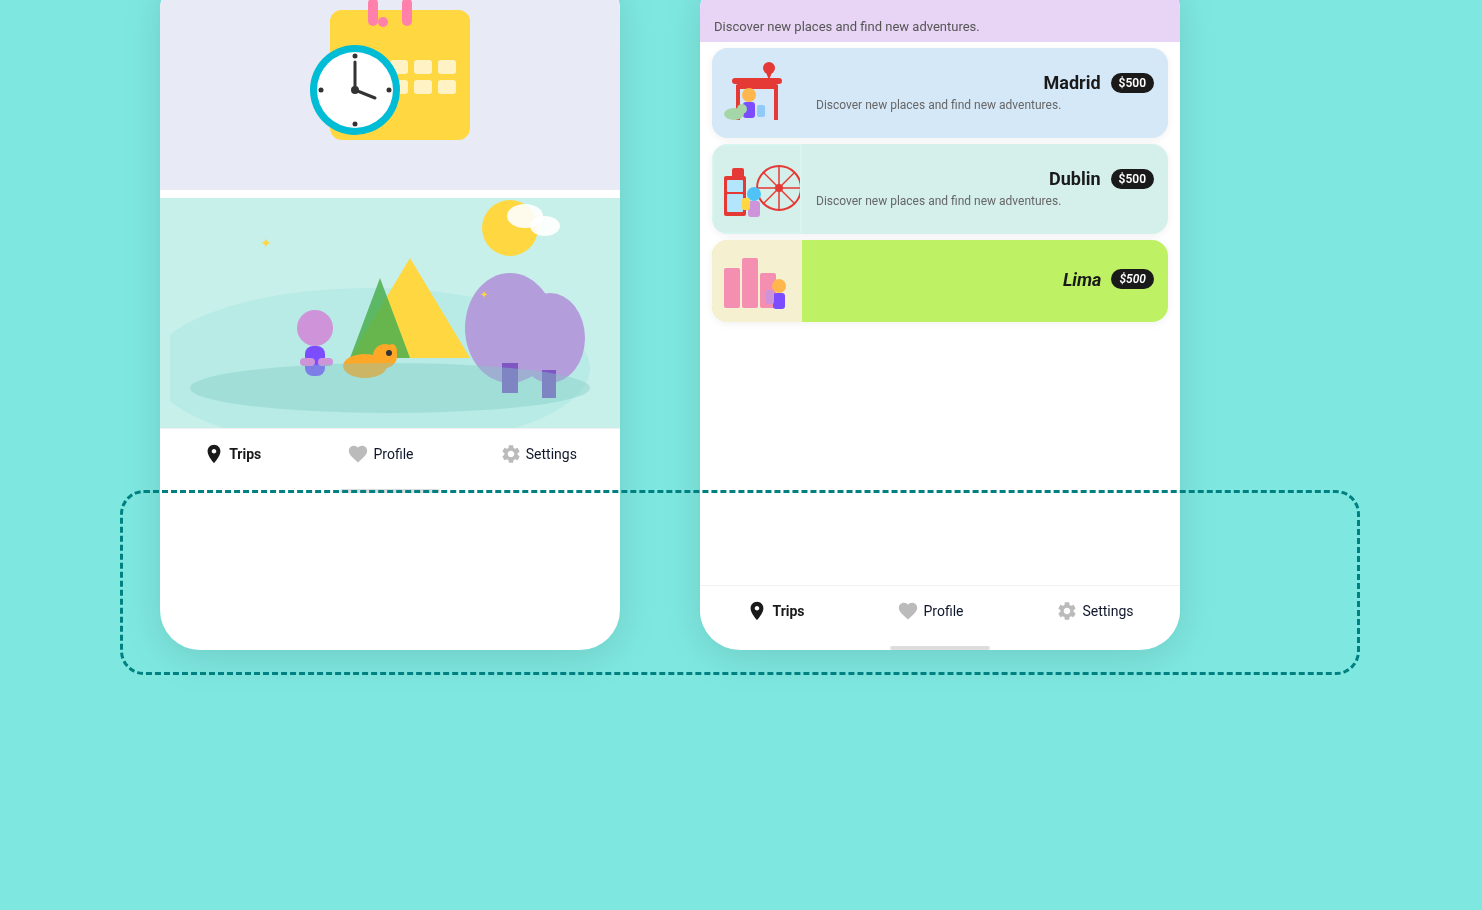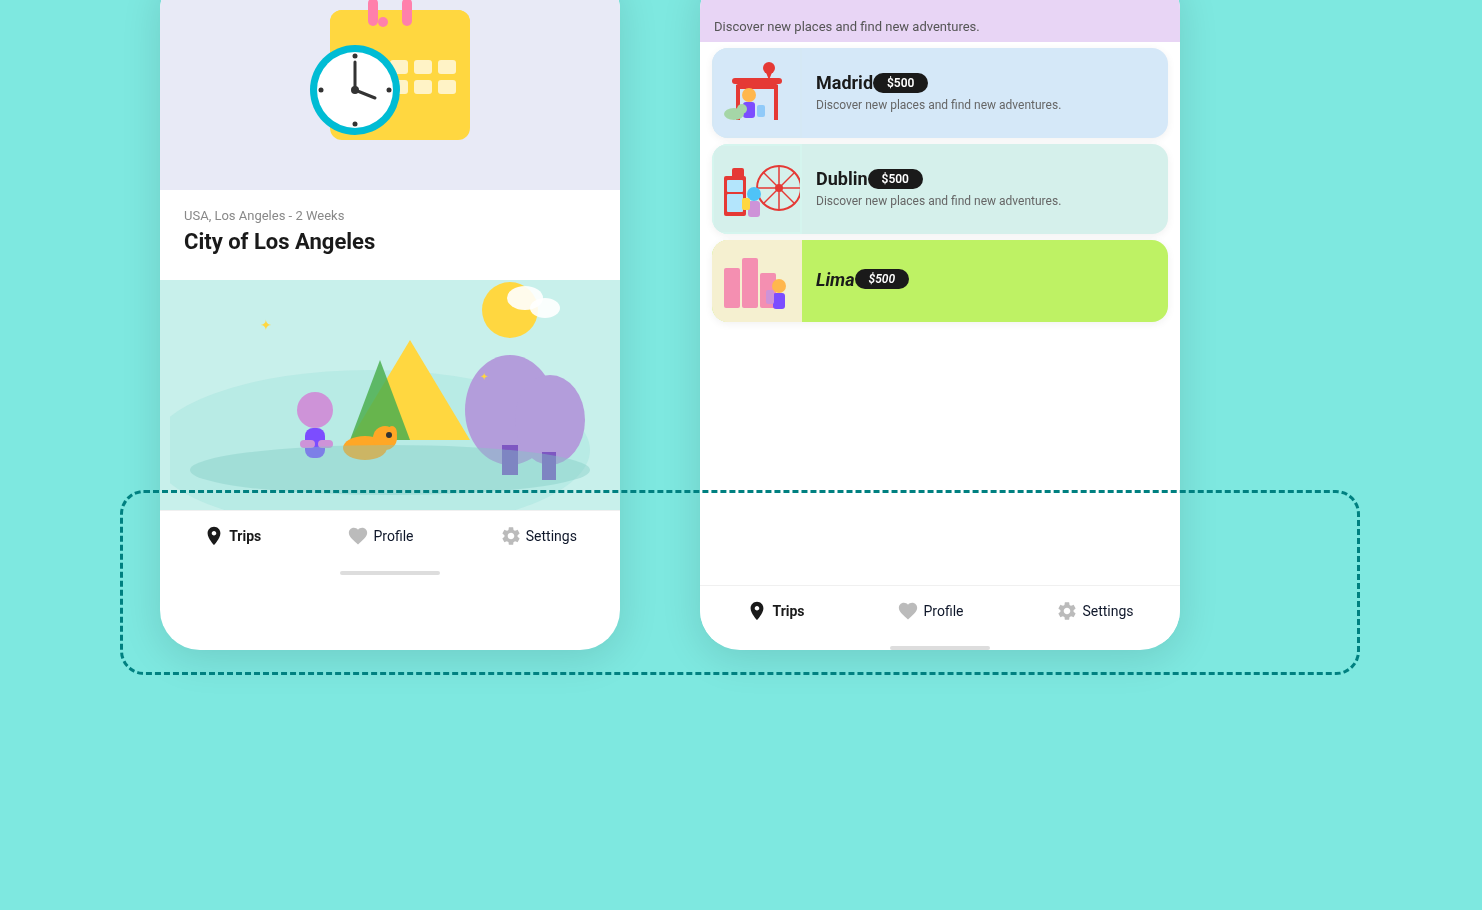--- a/index.html
+++ b/index.html
@@ -152,35 +152,37 @@
     .dest-image.yellow-bg { background: #f5f0d5; }
 
     .dest-info {
       flex: 1;
       padding: 12px 14px;
     }
 
     .dest-header {
       display: flex;
       align-items: center;
+      gap: 10px;
       margin-bottom: 4px;
+      justify-content: flex-end;
     }
 
     .dest-name {
       font-size: 18px;
       font-weight: 700;
       color: #1a1a1a;
     }
 
     .price-badge {
       background: #1a1a1a;
       color: white;
       font-size: 12px;
       font-weight: 600;
-      padding: 3px 14px;
+      padding: 3px 8px;
       border-radius: 20px;
     }
 
     .dest-desc {
       font-size: 12px;
       color: #666;
       line-height: 1.4;
     }
 
     .scroll-area {
@@ -229,24 +231,20 @@
 
           <circle cx="75" cy="76" r="2.5" fill="#333"></circle>
           <circle cx="75" cy="144" r="2.5" fill="#333"></circle>
           <circle cx="41" cy="110" r="2.5" fill="#333"></circle>
           <circle cx="109" cy="110" r="2.5" fill="#333"></circle>
 
           <circle cx="103" cy="42" r="5" fill="#FF80AB"></circle>
         </svg>
       </div>
 
-      <div class="card-text-section">
-        <div class="card-subtitle">USA, Los Angeles - 2 Weeks</div>
-        <div class="card-title">City of Los Angeles</div>
-      </div>
 
       <div class="card-camping">
         <svg width="440" height="230" viewBox="0 0 440 230">
 
           <ellipse cx="200" cy="170" rx="220" ry="80" fill="#a8e6e0" opacity="0.5"></ellipse>
 
           <ellipse cx="340" cy="130" rx="45" ry="55" fill="#b39ddb"></ellipse>
           <rect x="332" y="165" width="16" height="30" fill="#7e57c2"></rect>
           <ellipse cx="380" cy="140" rx="35" ry="45" fill="#b39ddb"></ellipse>
           <rect x="372" y="172" width="14" height="28" fill="#7e57c2"></rect>

